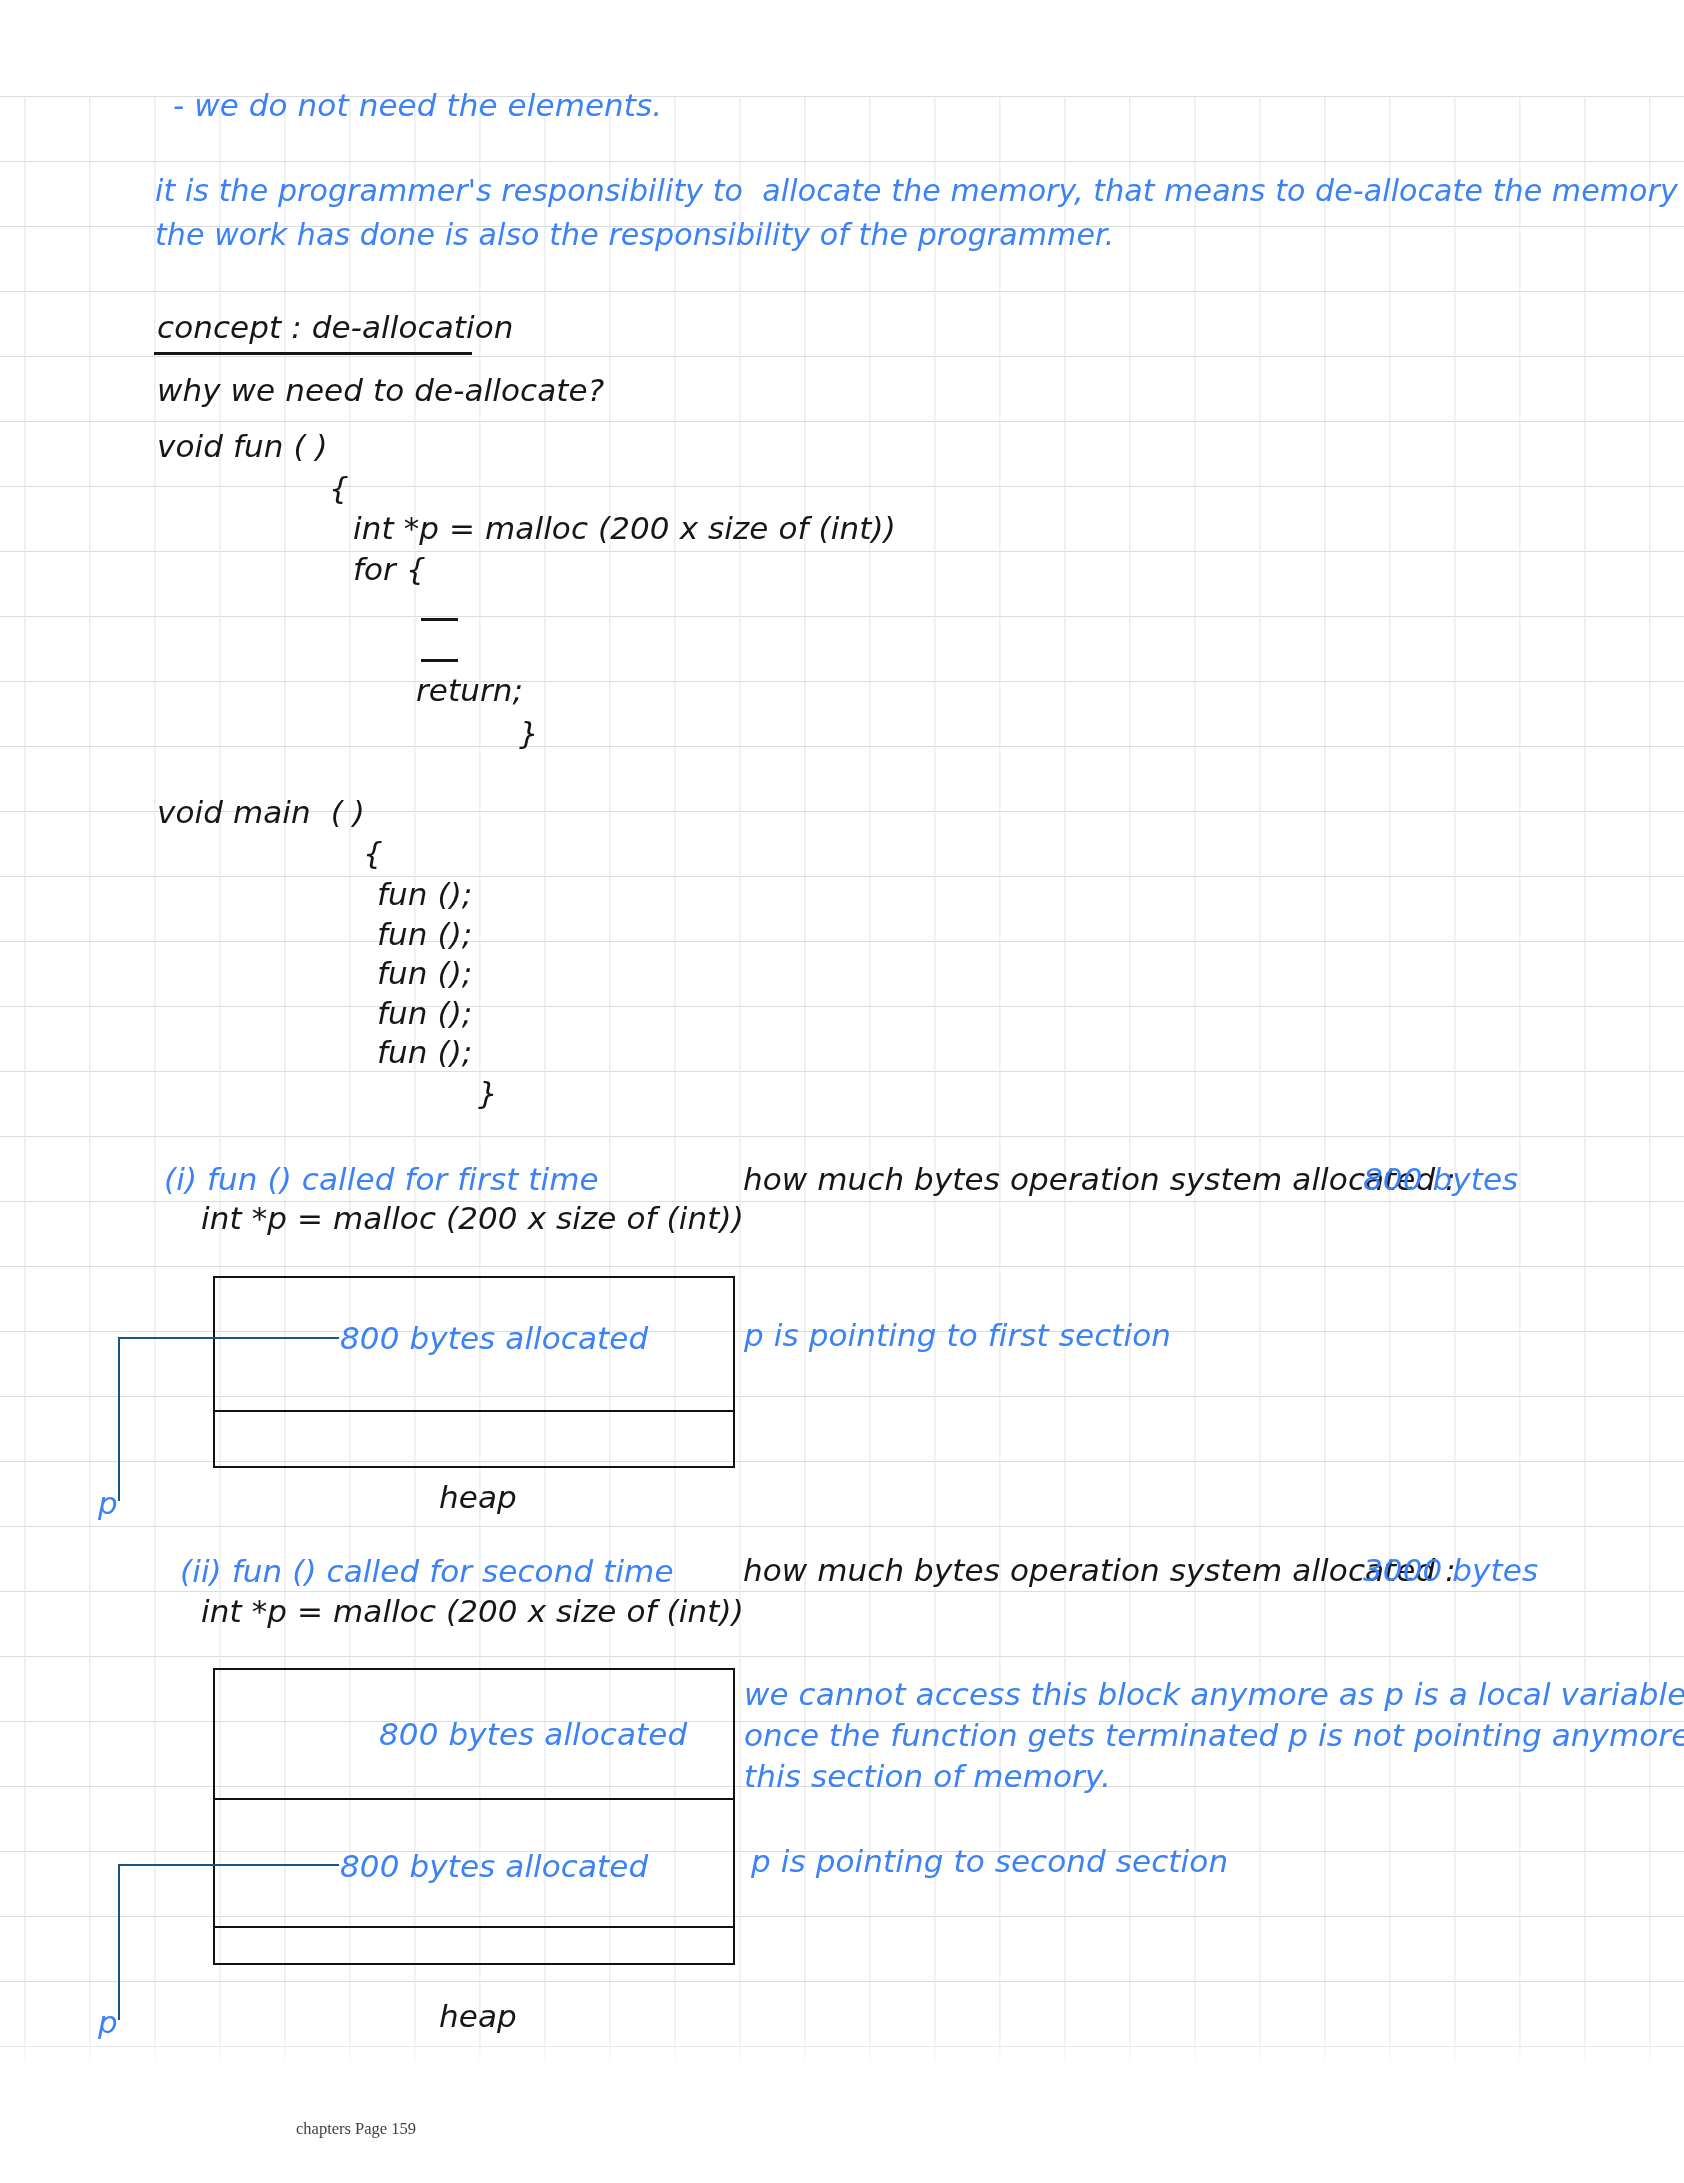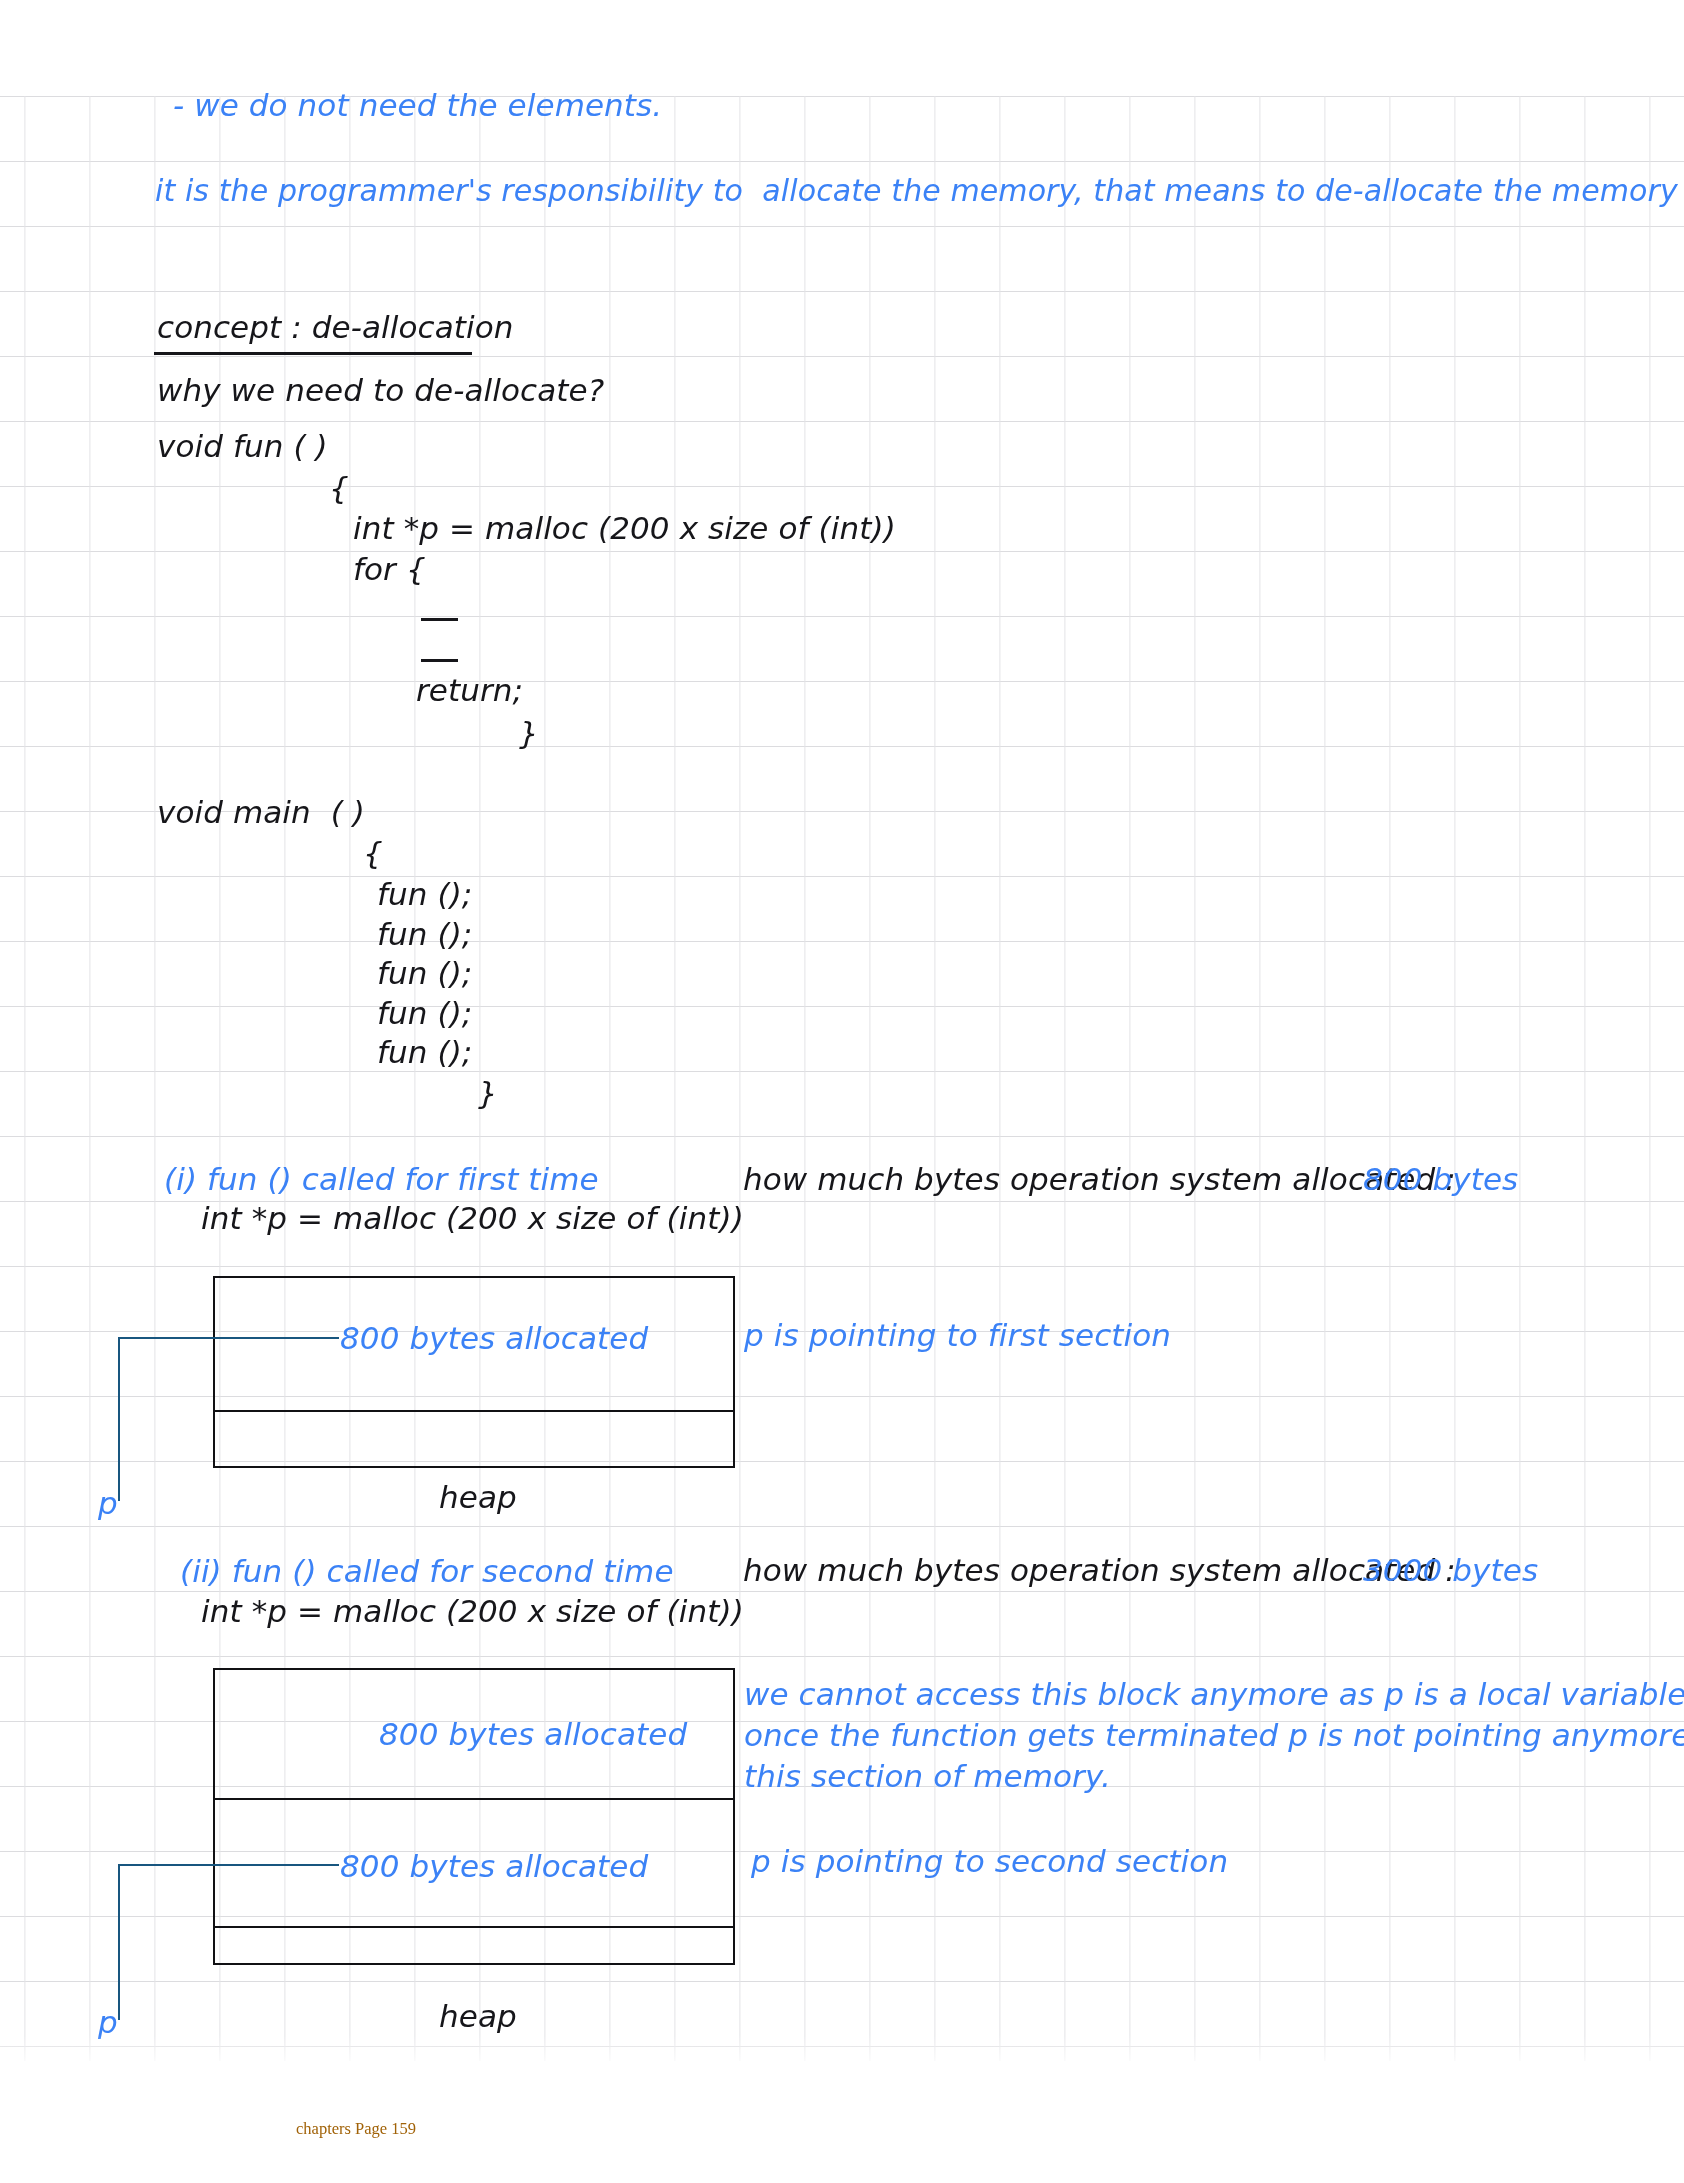--- a/index.html
+++ b/index.html
@@ -80,37 +80,38 @@
     position: absolute;
     width: 0;
     border-left: 2px solid #18567f;
   }
 
   
   #footer {
     position: absolute;
     font-family: "Liberation Serif", serif;
     font-style: normal;
-    color: #a16207;
+    color: #404040;
     font-size: 16.5px;
     left: 296px;
     top: 2119px;
   }
 </style>
 </head>
 <body>
 
 <div id="page">
 
   <div id="grid"></div>
 
   <div class="hw blue s47" style="left:173px; top:87px;">- we do not need the elements.</div>
 
   <div class="hw blue s46" style="left:155px; top:173px;">it is the programmer's responsibility to  allocate the memory, that means to de-allocate the memory after</div>
 
+  <div class="hw blue s46" style="left:155px; top:217px;">the work has done is also the responsibility of the programmer.</div>
 
   <div class="hw black s47" style="left:157px; top:309px;">concept : de-allocation</div>
   <div class="rule" style="left:154px; top:352px; width:318px; height:3.3px;"></div>
 
   <div class="hw black s47" style="left:157px; top:372px;">why we need to de-allocate?</div>
 
   <div class="hw black s47" style="left:157px; top:428px;">void fun ( )</div>
 
   <div class="hw black s47" style="left:329px; top:470px;">{</div>
 

